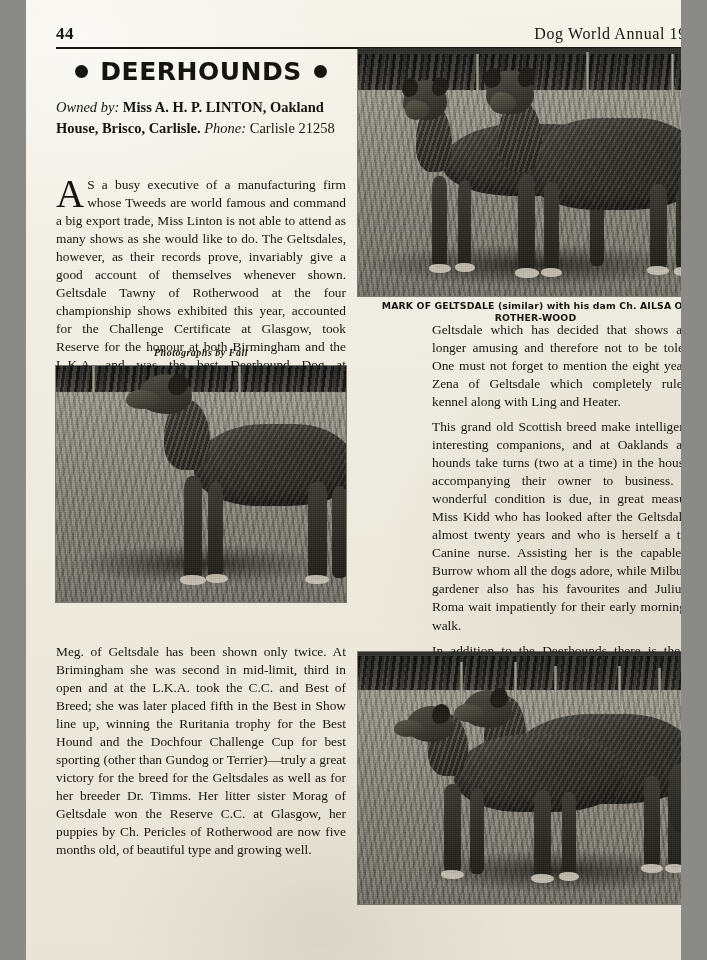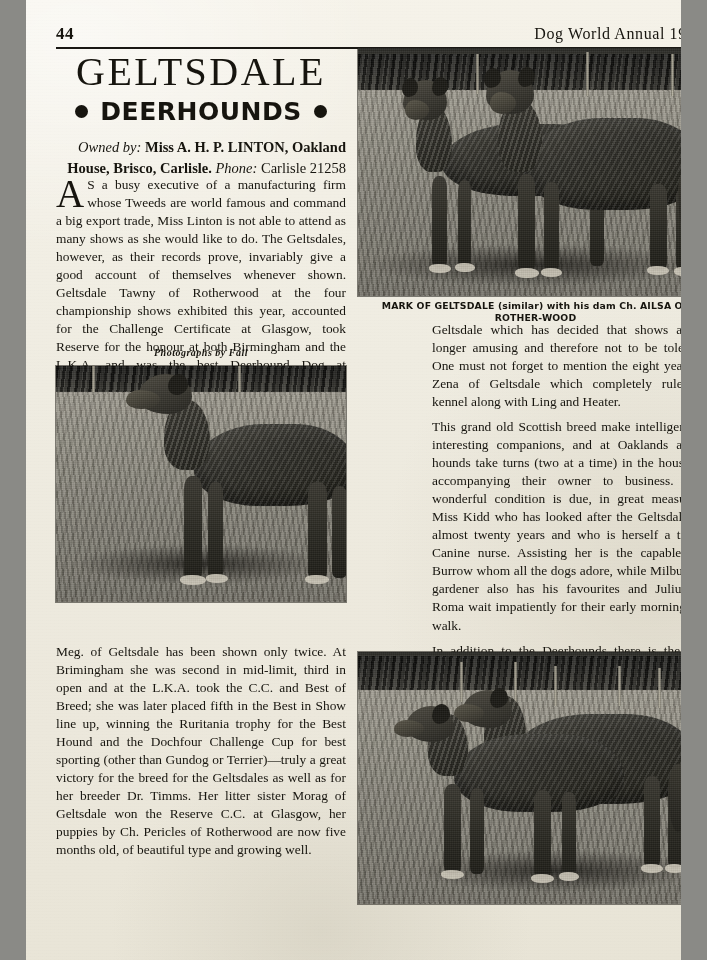--- a/index.html
+++ b/index.html
@@ -101,21 +101,21 @@
     width: 13px;
     height: 13px;
     border-radius: 50%;
     background: #17150f;
     flex: 0 0 auto;
   }
   .owner-line {
     margin-top: 11px;
     font-size: 14.5px;
     line-height: 1.42;
-    text-align: right;
+    text-align: left;
   }
   .owner-line .lbl { font-style: italic; }
   .owner-line .who { font-weight: 700; }
 
   
   .col {
     position: absolute;
     font-size: 13.4px;
     line-height: 1.345;
     text-align: justify;
@@ -276,21 +276,20 @@
 
 <div class="page">
 
   <div class="runhead">
     <div class="folio">44</div>
     <div class="runtitle">Dog World Annual 1955</div>
   </div>
   <div class="rule"></div>
 
   <div class="masthead">
-    <div class="kennel-name">GELTSDALE</div>
     <div class="breed-line">
       <span class="bullet"></span>
       <span>DEERHOUNDS</span>
       <span class="bullet"></span>
     </div>
     <div class="owner-line">
       <span class="lbl">Owned by:</span>
       <span class="who">Miss A. H. P. LINTON, Oakland House, Brisco, Carlisle.</span>
       <span class="lbl">Phone:</span>
       <span>Carlisle 21258</span>

